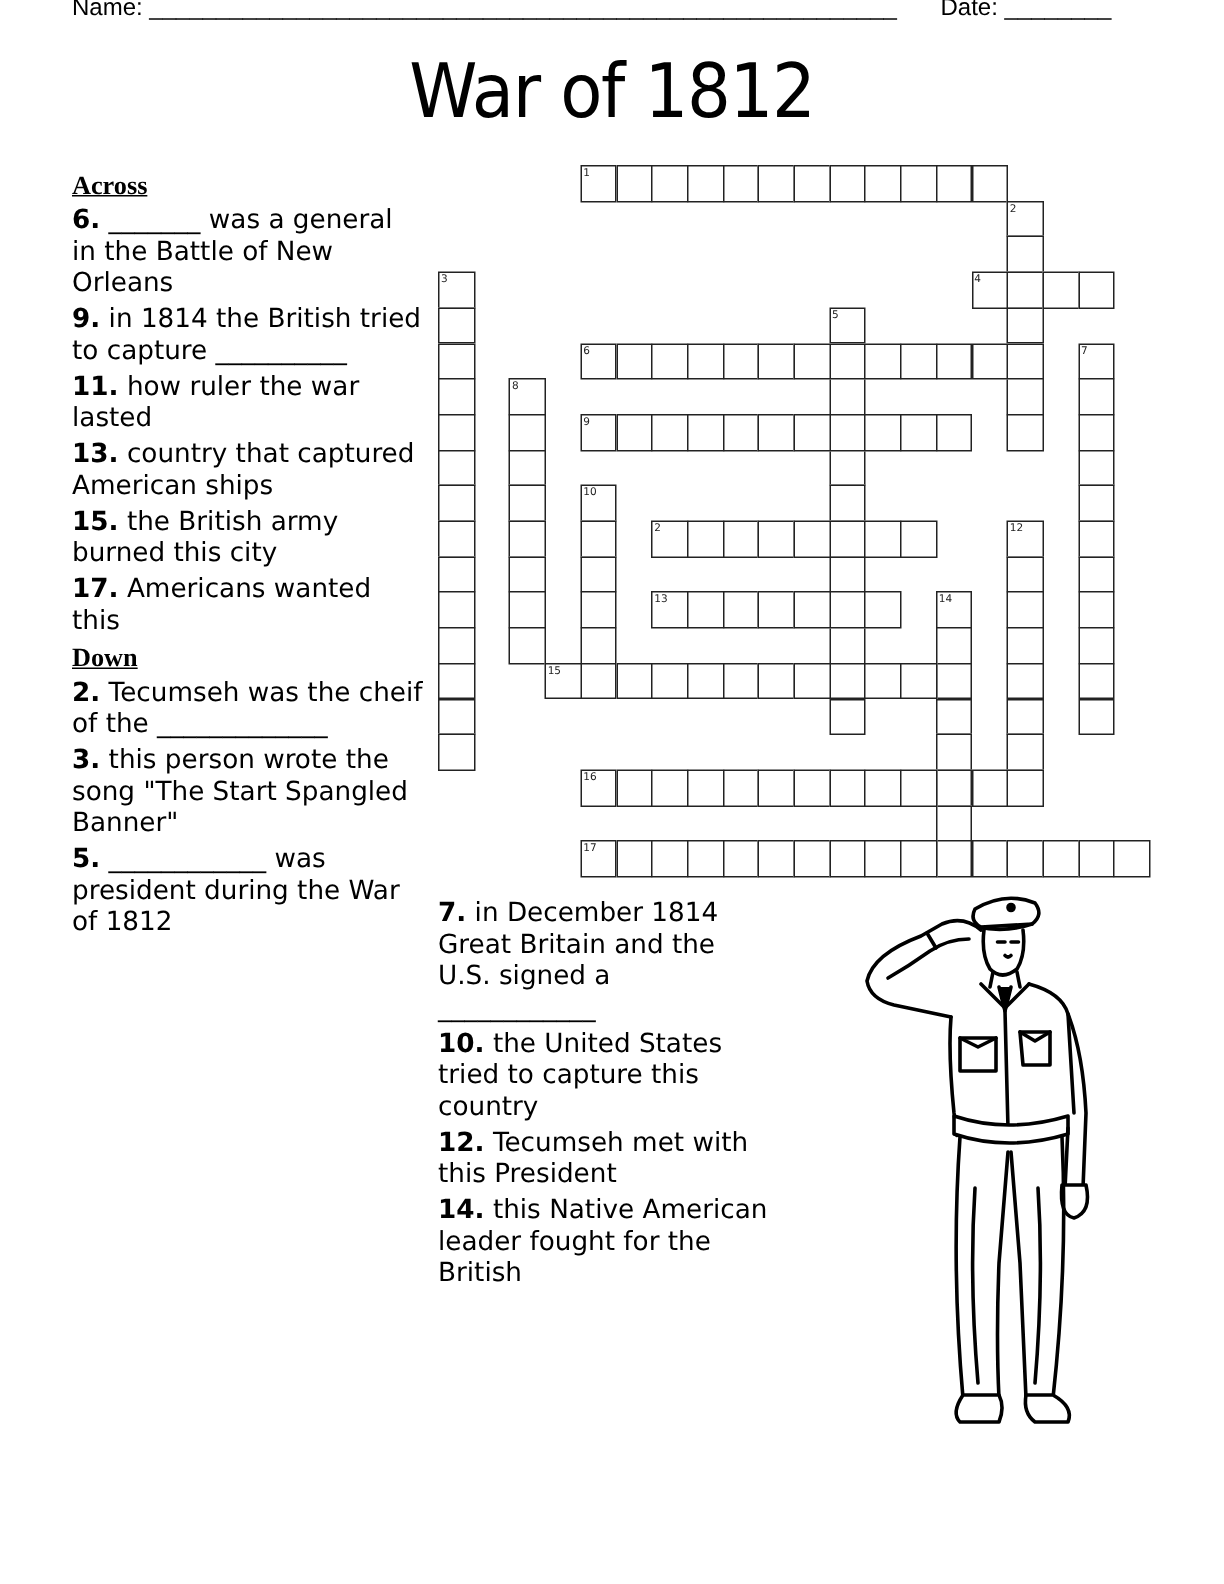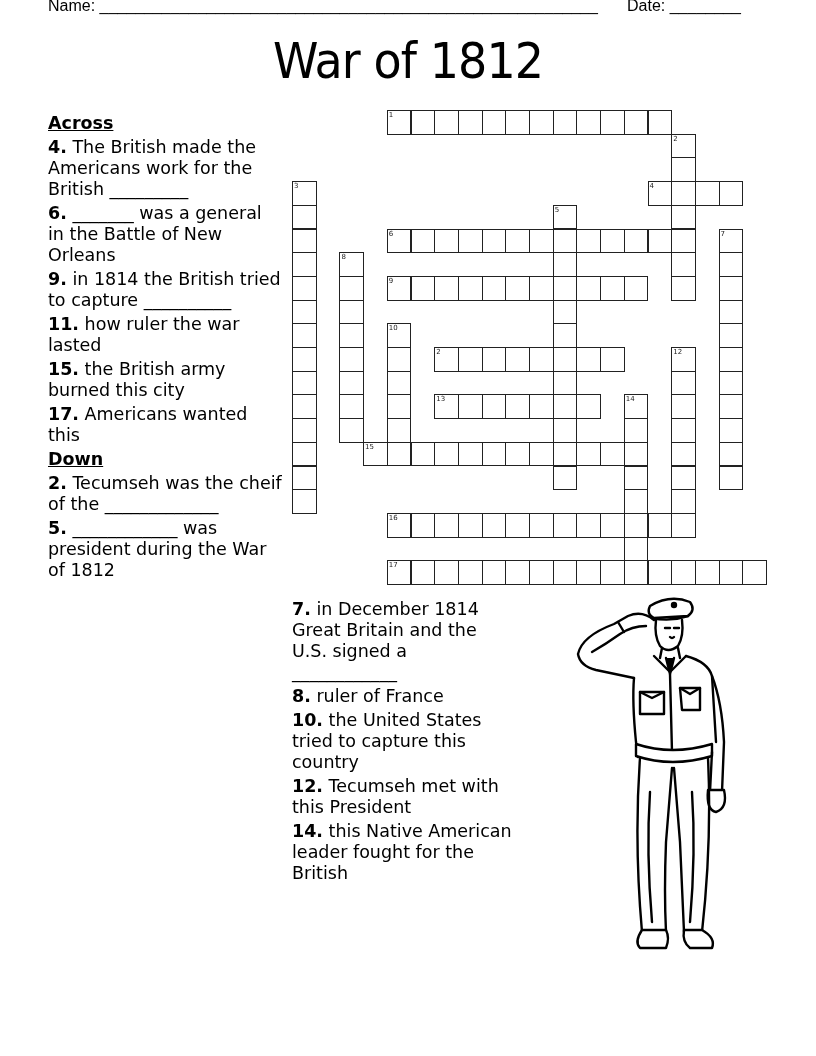--- a/index.html
+++ b/index.html
@@ -1,21 +1,21 @@
 <!DOCTYPE html>
 <html><head>
 <meta charset="utf-8">
 <style>
   html, body { margin: 0; padding: 0; background: #ffffff; }
   body { width: 816px; height: 1056px; position: relative; overflow: hidden; color: #000; }
   .hdr { position: absolute; top: -3px; font-family: "Liberation Sans", sans-serif; font-size: 16px; white-space: pre; }
   .title { position: absolute; top: 32px; left: 0; width: 816px; text-align: center;
            font-family: "DejaVu Sans", sans-serif; font-size: 50px; letter-spacing: -1px; transform: scaleX(0.92); }
   .clues { position: absolute; font-family: "DejaVu Sans", sans-serif; font-size: 17.5px; line-height: 21px; }
-  .clues .sect { font-weight: bold; text-decoration: underline; margin: 0 0 3px 0; }
+  .clues .sect { font-weight: bold; text-decoration: underline; margin: 0 0 3px 0; font-family: Liberation Serif, serif; }
   .clues .clue { margin: 0 0 3px 0; }
   .clues .num { font-weight: bold; }
   #clues-left { left: 48px; top: 113px; width: 235px; }
   #clues-right { left: 292px; top: 599px; width: 220px; }
   #grid { position: absolute; left: 0; top: 0; width: 816px; height: 600px; }
   .cell { position: absolute; box-sizing: border-box; width: 24.7px; height: 24.7px;
           border: 1px solid #222; background: #fff; }
   .cell .n { position: absolute; left: 1px; top: 0px; font-family: "DejaVu Sans", sans-serif; font-size: 7px; line-height: 8px; color: #222; }
   #soldier { position: absolute; left: 562px; top: 592px; width: 170px; height: 365px; }
 </style>
@@ -217,34 +217,34 @@
     <div class="cell" style="left: 600.1px; top: 560.3px;"></div>
     <div class="cell" style="left: 647.5px; top: 560.3px;"></div>
     <div class="cell" style="left: 671.2px; top: 560.3px;"></div>
     <div class="cell" style="left: 694.9px; top: 560.3px;"></div>
     <div class="cell" style="left: 718.6px; top: 560.3px;"></div>
     <div class="cell" style="left: 742.3px; top: 560.3px;"></div>
   </div>
 
 <div id="clues-left" class="clues">
   <div class="sect">Across</div>
-  <div class="clue"><span class="num">4.</span> <span>The British made the Americans work for the British _________</span></div>
   <div class="clue"><span class="num">6.</span> <span>_______ was a general in the Battle of New Orleans</span></div>
   <div class="clue"><span class="num">9.</span> <span>in 1814 the British tried to capture __________</span></div>
   <div class="clue"><span class="num">11.</span> <span>how ruler the war lasted</span></div>
+  <div class="clue"><span class="num">13.</span> <span>country that captured American ships</span></div>
   <div class="clue"><span class="num">15.</span> <span>the British army burned this city</span></div>
   <div class="clue"><span class="num">17.</span> <span>Americans wanted this</span></div>
   <div class="sect">Down</div>
   <div class="clue"><span class="num">2.</span> <span>Tecumseh was the cheif of the _____________</span></div>
+  <div class="clue"><span class="num">3.</span> <span>this person wrote the song "The Start Spangled Banner"</span></div>
   <div class="clue"><span class="num">5.</span> <span>____________ was president during the War of 1812</span></div>
 </div>
 
 <div id="clues-right" class="clues">
   <div class="clue"><span class="num">7.</span> <span>in December 1814 Great Britain and the U.S. signed a ____________</span></div>
-  <div class="clue"><span class="num">8.</span> <span>ruler of France</span></div>
   <div class="clue"><span class="num">10.</span> <span>the United States tried to capture this country</span></div>
   <div class="clue"><span class="num">12.</span> <span>Tecumseh met with this President</span></div>
   <div class="clue"><span class="num">14.</span> <span>this Native American leader fought for the British</span></div>
 </div>
 
 <svg id="soldier" viewBox="0 0 170 365" fill="none" stroke="#000" stroke-width="2.4" stroke-linejoin="round" stroke-linecap="round">
 
   <path d="M88 14 Q108 2 128 10 Q134 18 126 24 L92 26 Q84 22 88 14 Z" fill="#fff"></path>
   <path d="M90 26 Q108 30 126 24"></path>
   <circle cx="112" cy="13" r="2" fill="#000"></circle>

